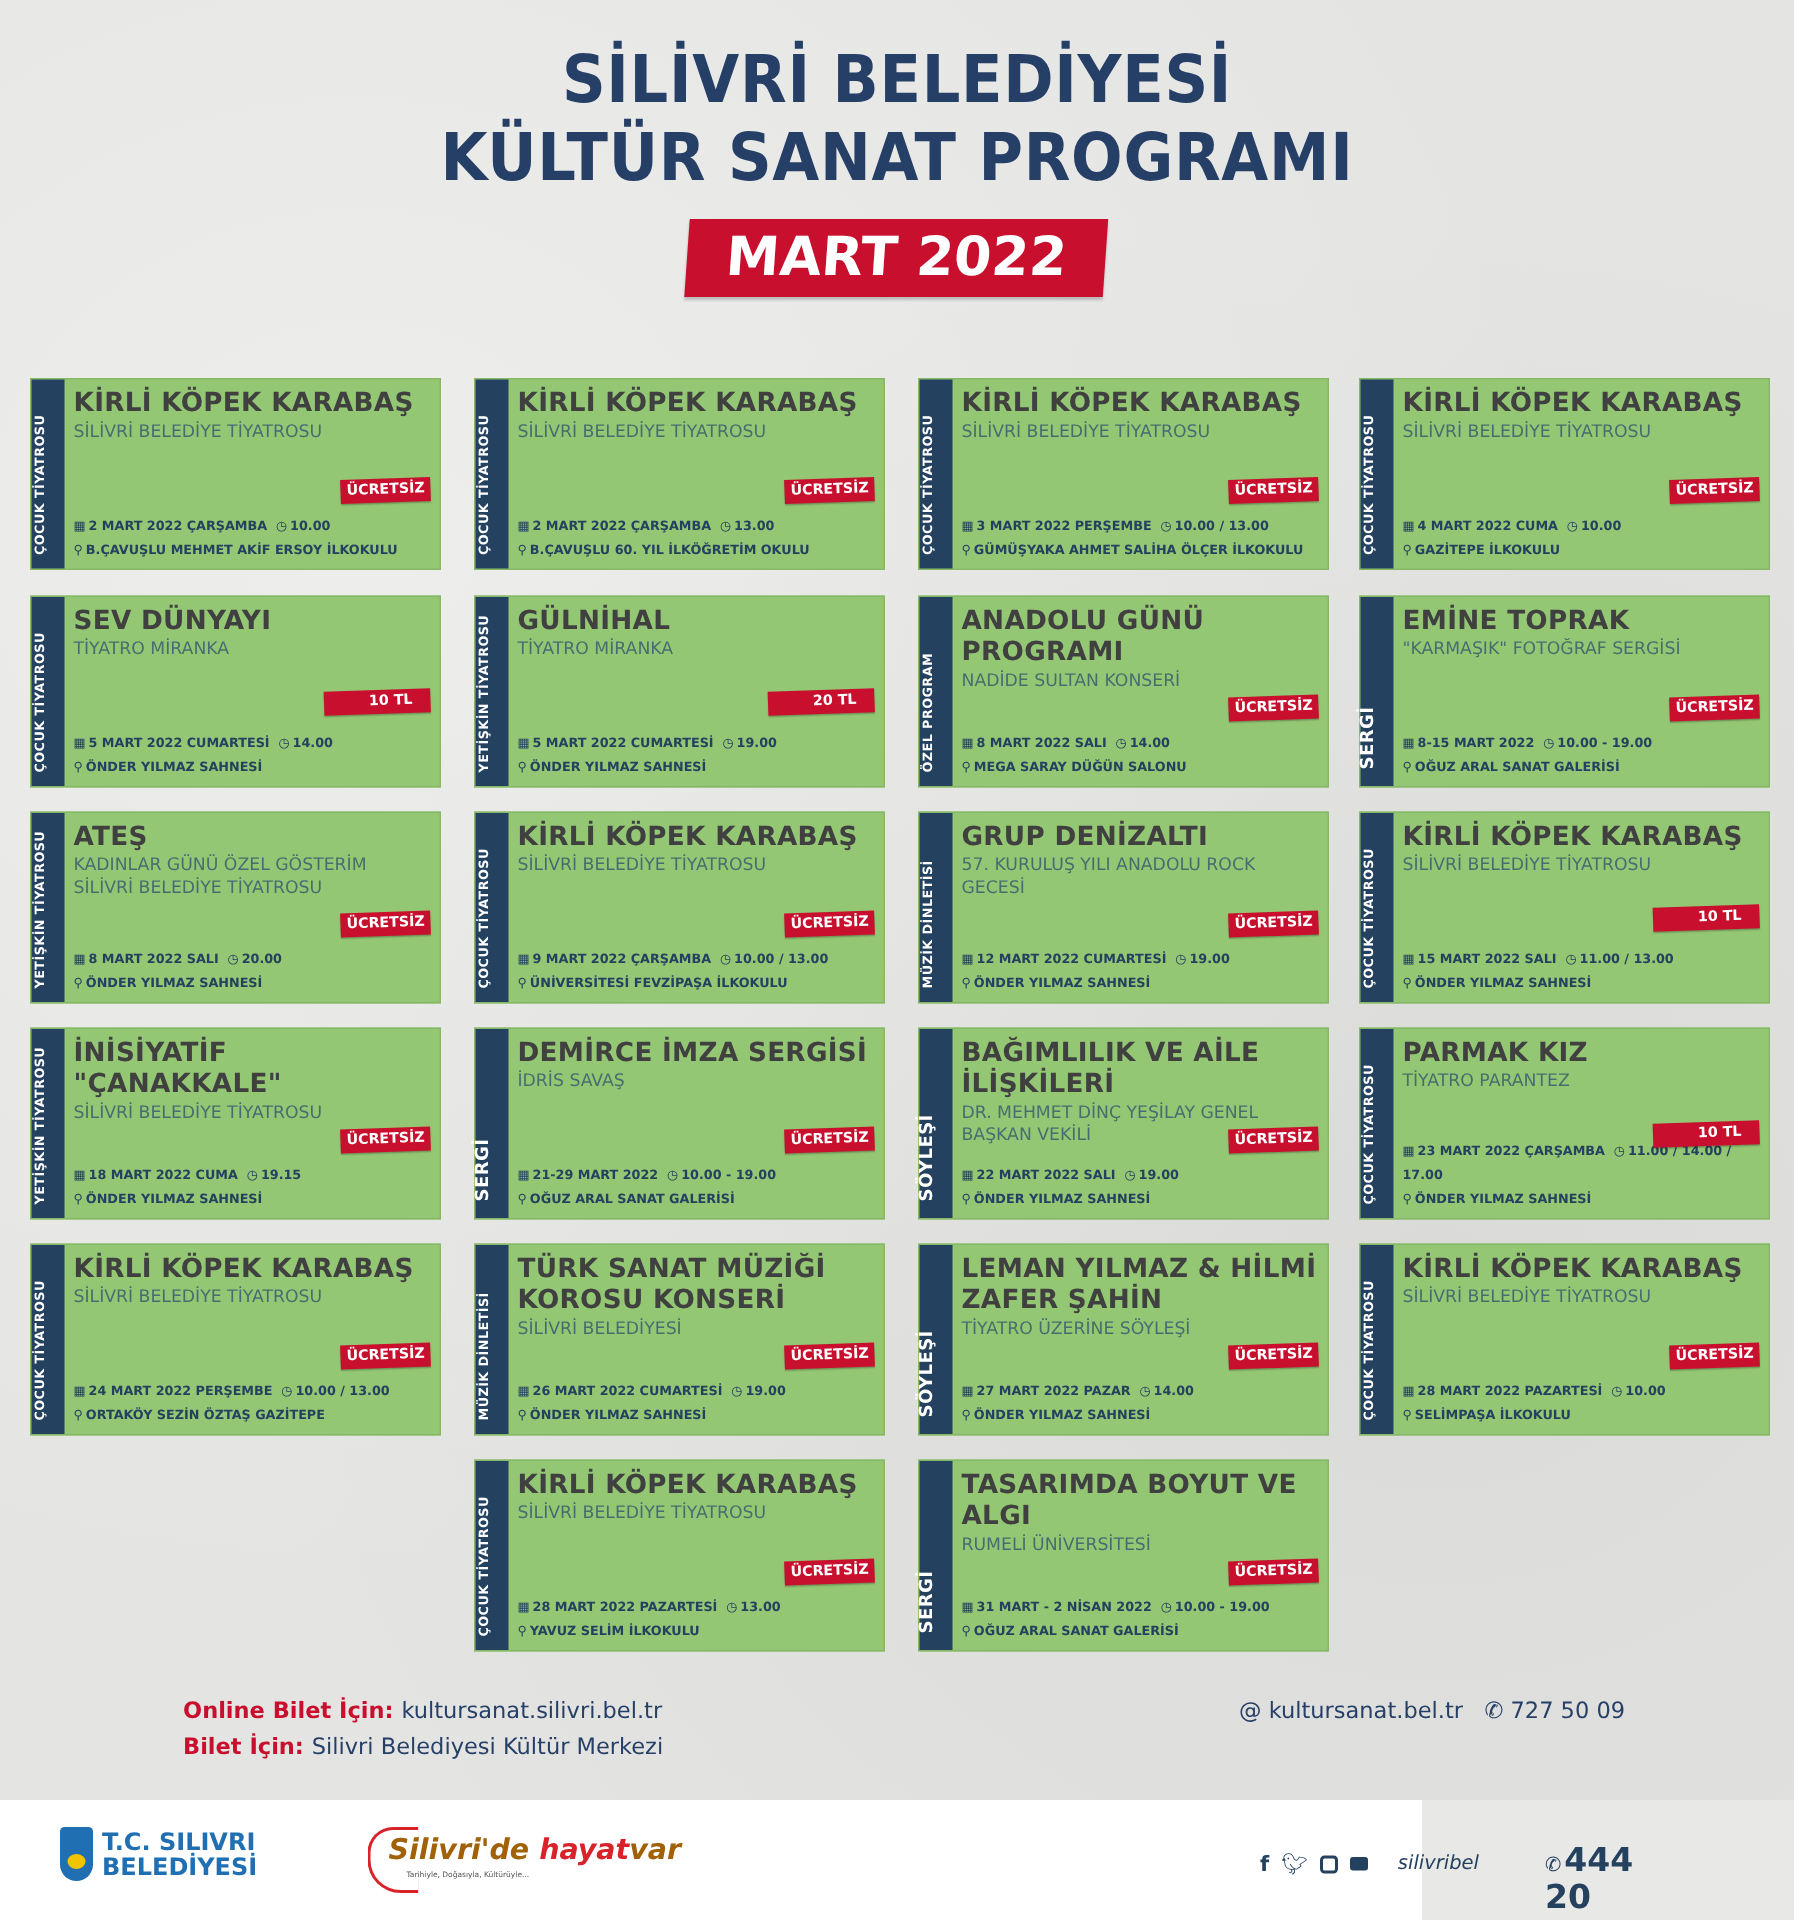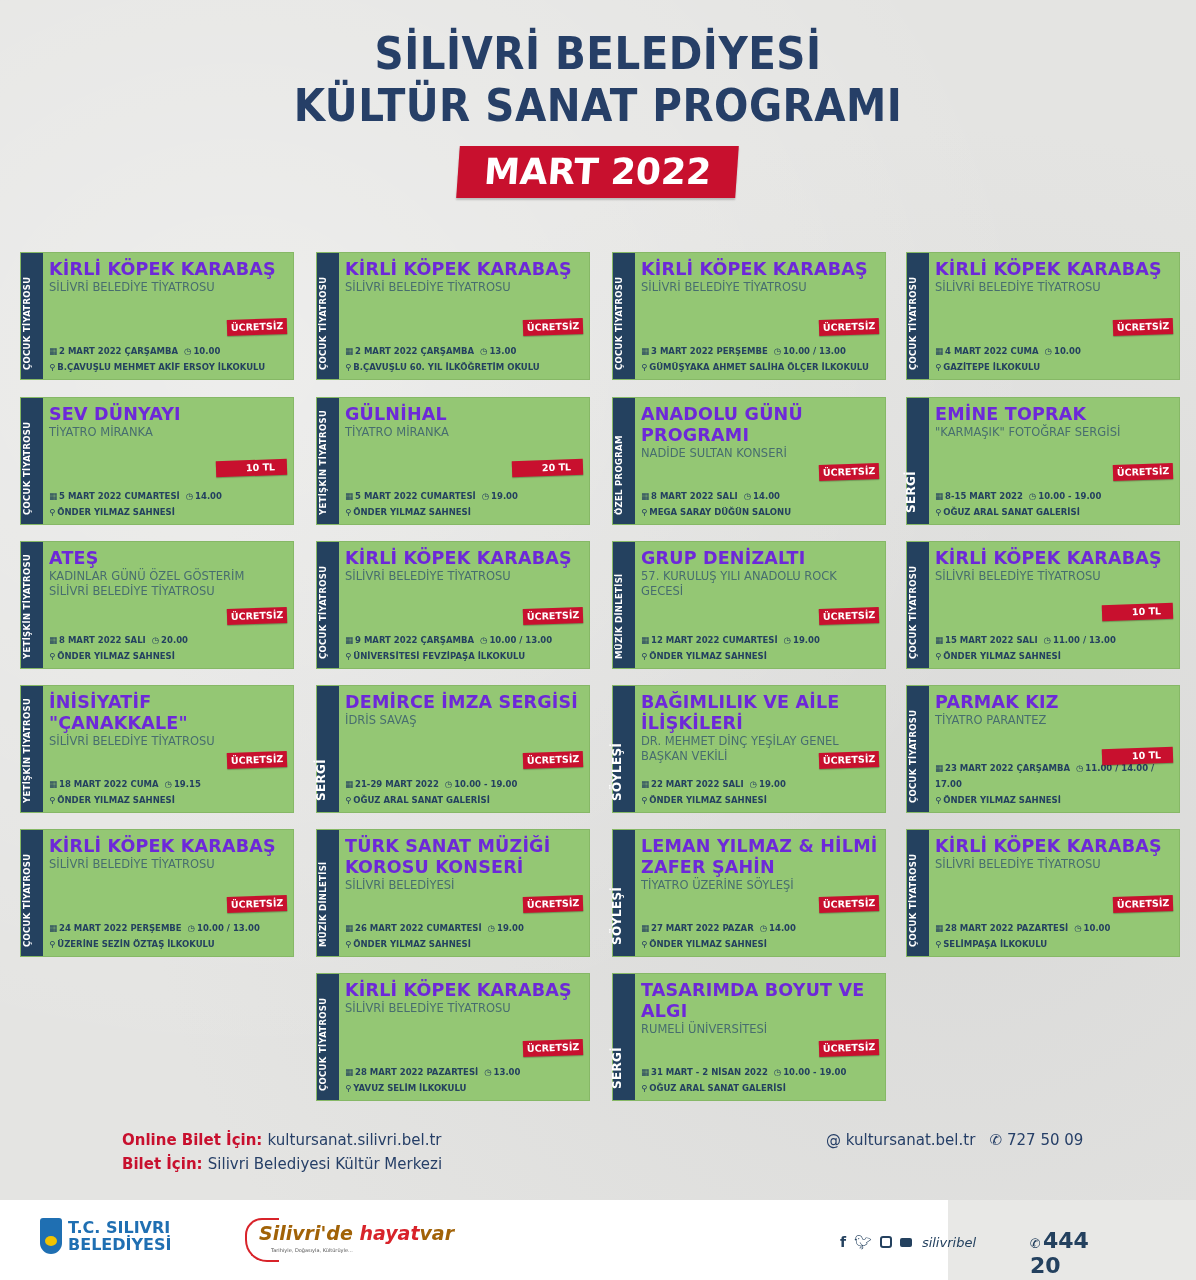--- a/index.html
+++ b/index.html
@@ -53,21 +53,21 @@
   .card .side span {
     position: absolute; left: 50%; bottom: 4px;
     transform-origin: left center;
     transform: rotate(-90deg) translate(0, -50%);
     color: #fff; font-weight: bold; font-size: 8.5px; white-space: nowrap;
     letter-spacing: 0.3px;
   }
   .card .side span.big { font-size: 12px; }
   .card .content { position: absolute; left: 28px; top: 6px; right: 6px; bottom: 4px; }
   .card .title {
-    color: #6d28d9; font-weight: bold; font-size: 17.5px; line-height: 21px;
+    color: #404040; font-weight: bold; font-size: 17.5px; line-height: 21px;
     letter-spacing: 0.2px;
   }
   .card .sub {
     color: #3a5e6e; font-size: 11.5px; line-height: 15px; opacity: 0.85;
   }
   .card .meta {
     position: absolute; left: 0; bottom: 0; right: 0;
     color: #24415f; font-size: 8.5px; font-weight: bold; line-height: 16px;
   }
   .card .price {
@@ -98,21 +98,21 @@
   .logo-slogan { position: absolute; left: 245px; top: 18px; height: 44px; }
   .logo-slogan .heart {
     position: absolute; left: 0; top: 0; width: 34px; height: 44px;
     border: 2px solid #d8232a; border-right: none; border-radius: 17px 0 0 22px;
   }
   .logo-slogan .txt { position: absolute; left: 14px; top: 4px; font-style: italic; font-weight: bold; font-size: 19px; white-space: nowrap; }
   .logo-slogan .txt .a { color: #a16207; }
   .logo-slogan .txt .b { color: #d8232a; }
   .logo-slogan .small { position: absolute; left: 26px; top: 29px; font-size: 5px; color: #555; white-space: nowrap; }
   .social { position: absolute; left: 840px; top: 34px; display: flex; align-items: center; gap: 8px; color: #24415f; font-size: 14px; }
-  .social .handle { font-style: italic; font-size: 13px; margin-left: 2px; }
+  .social .handle { font-style: italic; font-size: 13px; margin-left: 12px; }
   .phone { position: absolute; left: 1030px; top: 28px; color: #24415f; font-weight: bold; font-size: 22px; }
   .phone .p-ico { font-size: 13px; font-weight: normal; margin-right: 2px; }
   .phone .underline { position: absolute; left: 18px; right: -4px; bottom: -6px; height: 3px; background: linear-gradient(90deg, #24415f, rgba(36,65,95,0.2)); border-radius: 2px; }
 </style>
 </head>
 <body>
 
 <div class="bg"></div>
 
 <div class="header">
@@ -366,21 +366,21 @@
       <div class="side">
         <span class="">ÇOCUK TİYATROSU</span>
       </div>
       <div class="content">
         <div class="title">KİRLİ KÖPEK KARABAŞ</div>
         <div class="sub">SİLİVRİ BELEDİYE TİYATROSU</div>
         <div class="meta">
           <div class="price " style="bottom:40px;">ÜCRETSİZ</div>
           <div><span class="ico">▦</span><span>24 MART 2022 PERŞEMBE</span>
           &nbsp;<span class="ico">◷</span><span>10.00 / 13.00</span></div>
-          <div><span class="ico">⚲</span><span>ÜZERİNE SEZİN ÖZTAŞ İLKOKULU</span></div>
+          <div><span class="ico">⚲</span><span>ORTAKÖY SEZİN ÖZTAŞ GAZİTEPE</span></div>
         </div>
       </div>
     </div>
     <div class="card" style="left: 316px; top: 829px;">
       <div class="side">
         <span class="">MÜZİK DİNLETİSİ</span>
       </div>
       <div class="content">
         <div class="title">TÜRK SANAT MÜZİĞİ KOROSU KONSERİ</div>
         <div class="sub">SİLİVRİ BELEDİYESİ</div>

